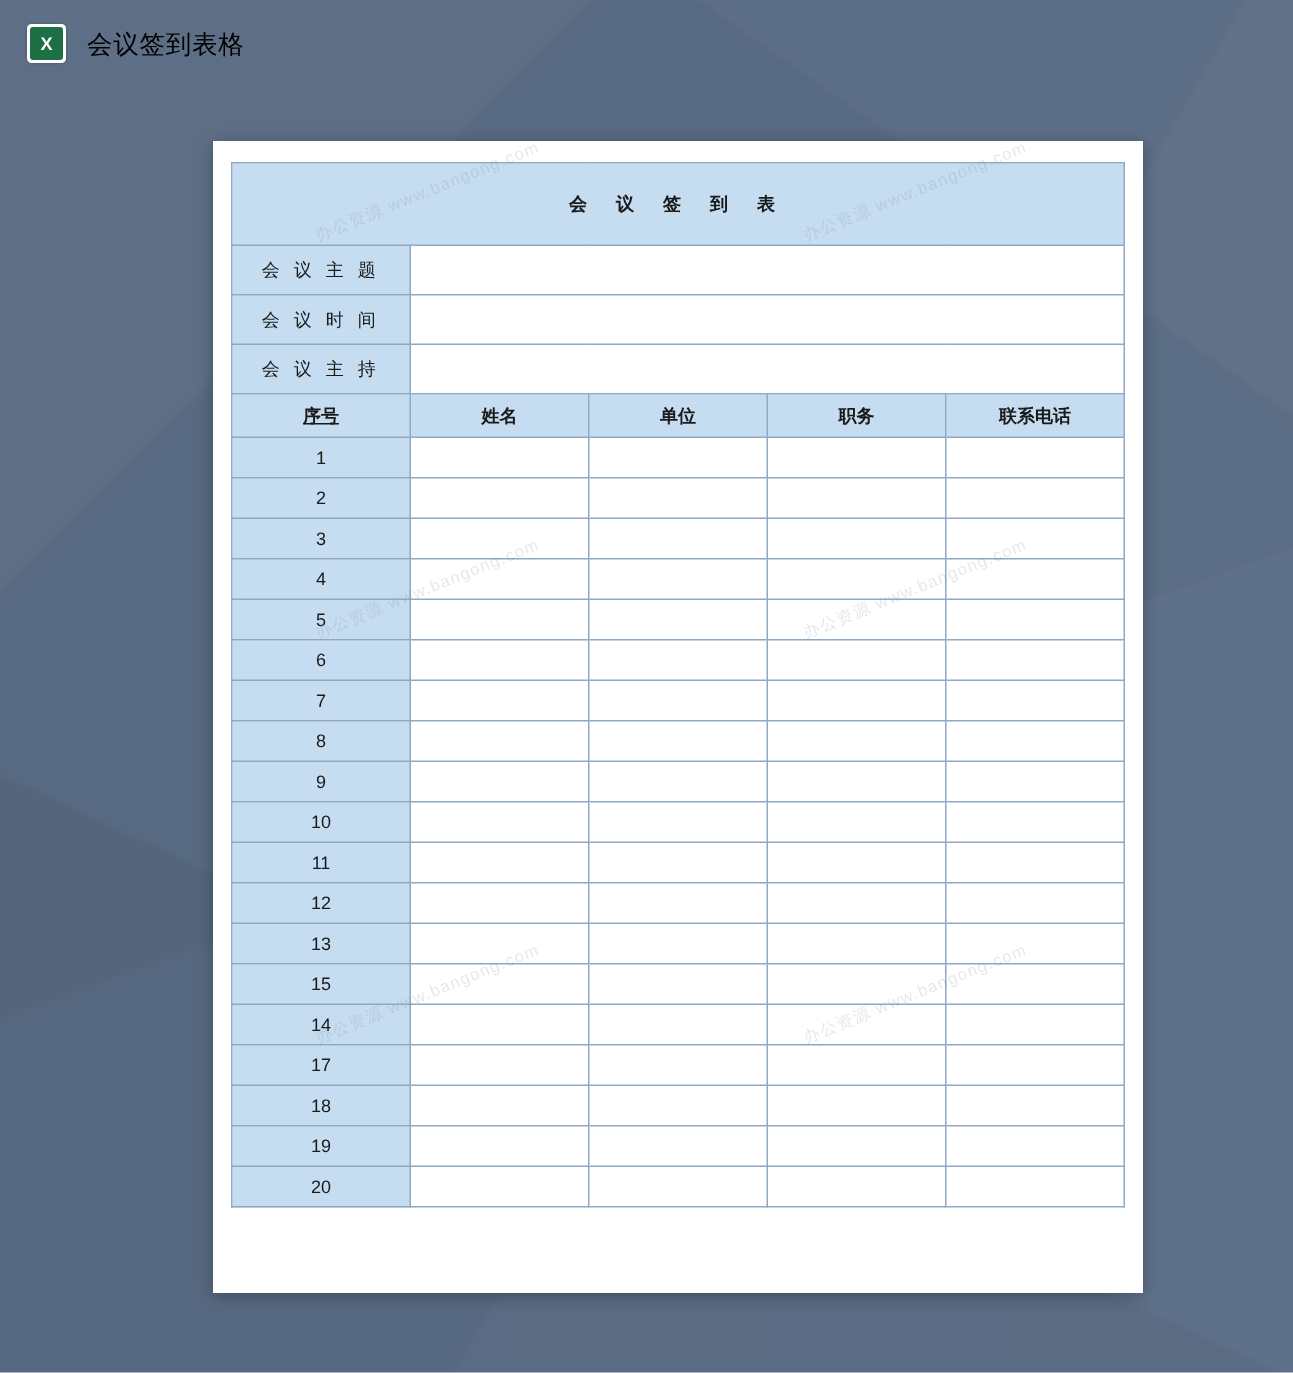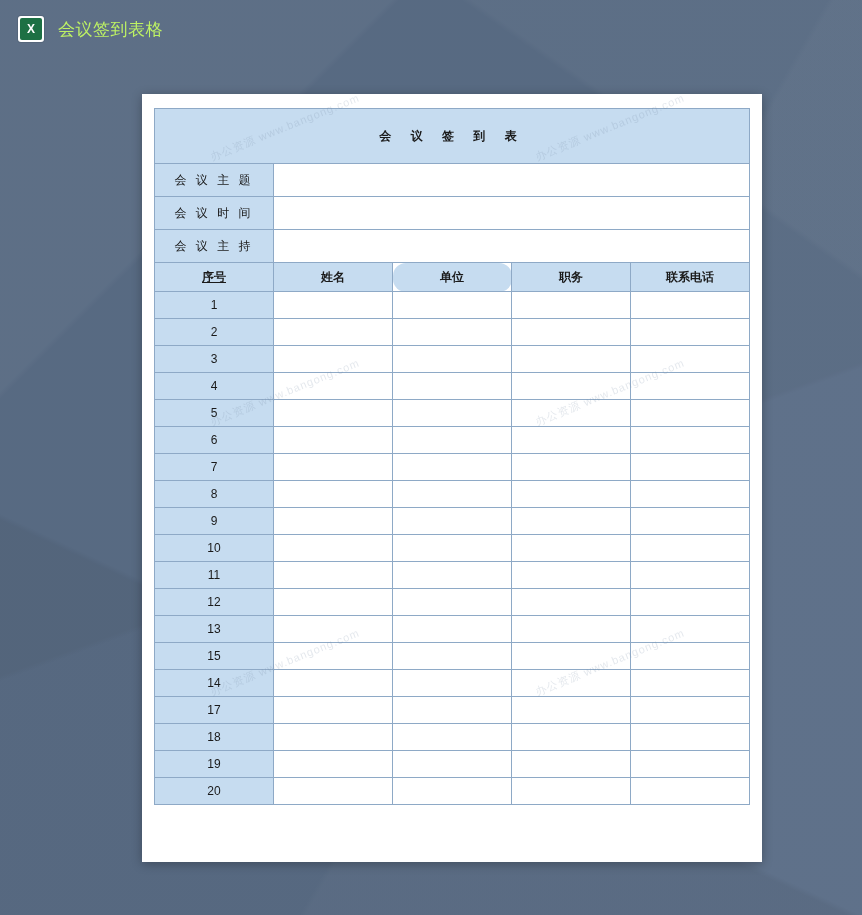--- a/index.html
+++ b/index.html
@@ -56,21 +56,21 @@
     background: #1d7044;
     color: #ffffff;
     font-size: 12px;
     font-weight: bold;
     display: flex;
     align-items: center;
     justify-content: center;
     font-family: "Liberation Sans", sans-serif;
   }
   .topbar .title {
-    color: #bef264;
+    color: #000000;
     font-size: 17px;
     margin-left: 14px;
     letter-spacing: 0.5px;
   }
 
   
   .page {
     position: absolute;
     left: 142px;
     top: 94px;
@@ -166,21 +166,21 @@
           <td class="label-cell">会 议 时 间</td>
           <td class="value-cell" colspan="4"></td>
         </tr>
         <tr>
           <td class="label-cell">会 议 主 持</td>
           <td class="value-cell" colspan="4"></td>
         </tr>
         <tr>
           <td class="colhead" style="width: 13%; text-decoration: underline;">序号</td>
           <td class="colhead" style="width: 16%;">姓名</td>
-          <td class="colhead" style="width: 26%; border-radius: 13px;">单位</td>
+          <td class="colhead" style="width: 26%;">单位</td>
           <td class="colhead" style="width: 22%;">职务</td>
           <td class="colhead" style="width: 23%;">联系电话</td>
         </tr>
         <tr>
           <td class="rownum">1</td>
           <td class="data-cell"></td>
           <td class="data-cell"></td>
           <td class="data-cell"></td>
           <td class="data-cell"></td>
         </tr>

